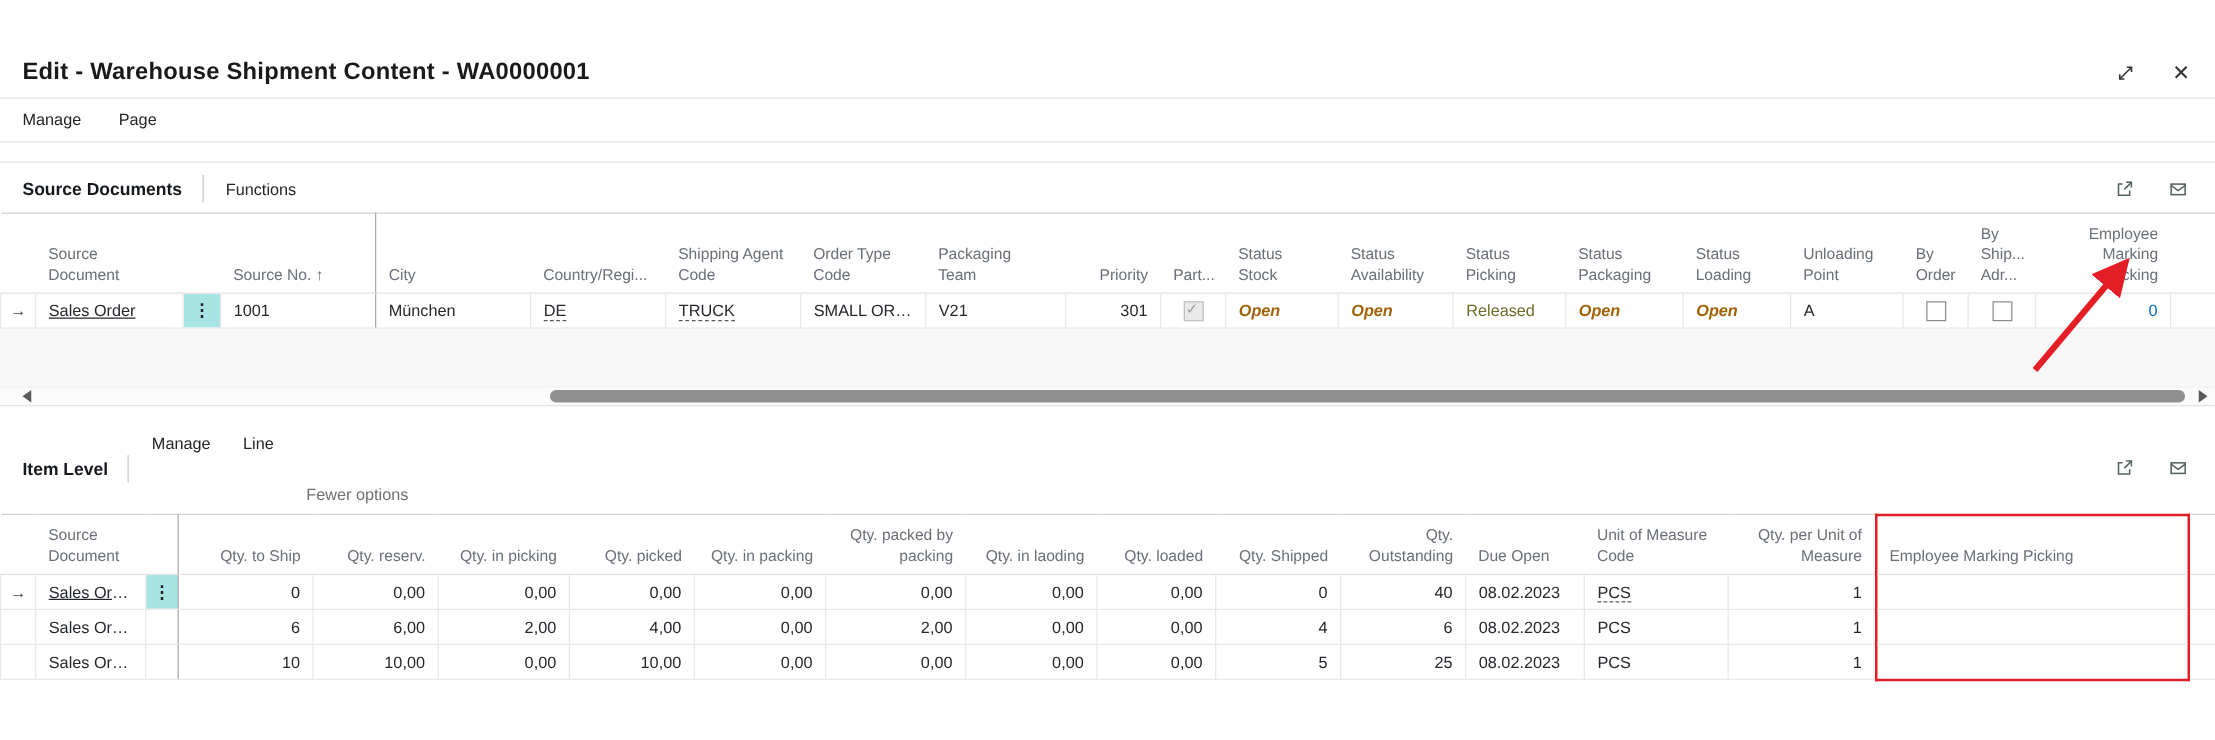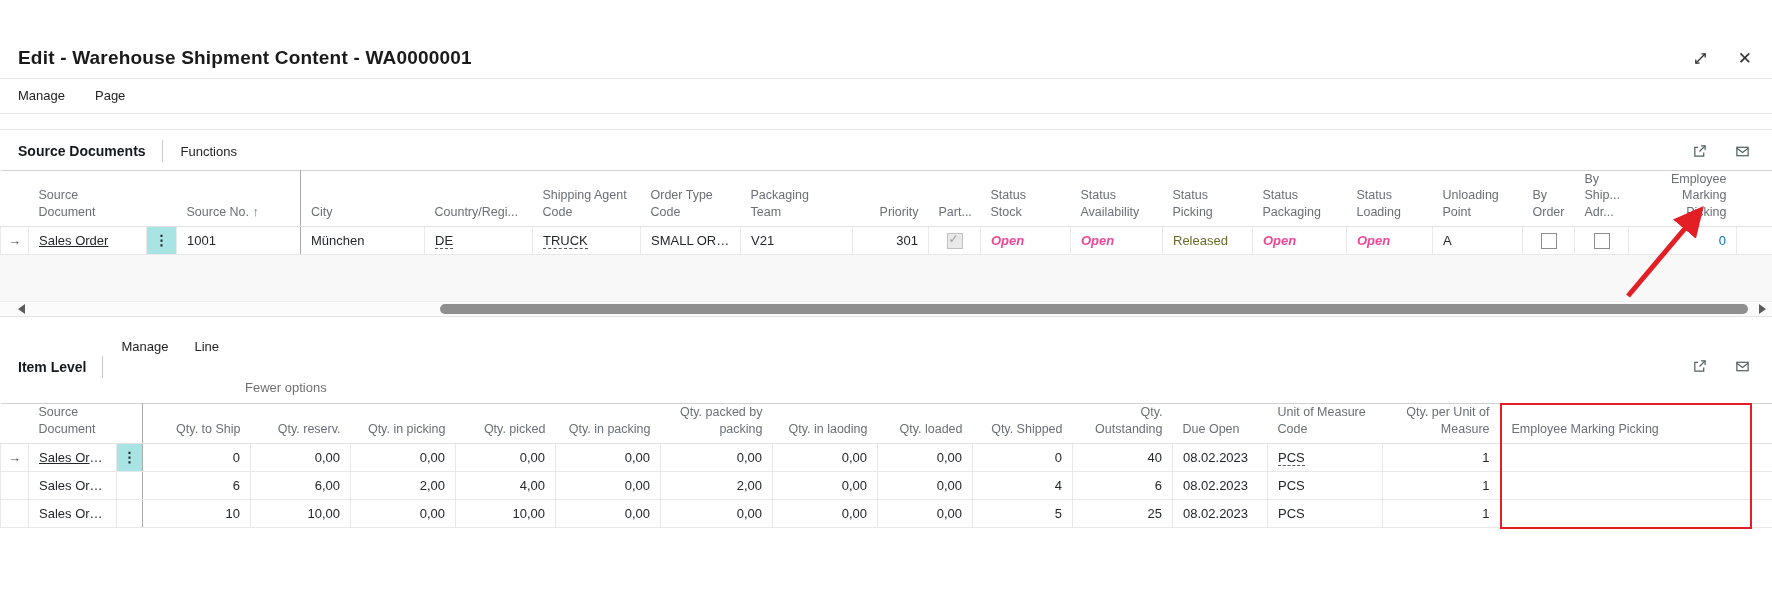--- a/index.html
+++ b/index.html
@@ -23,37 +23,37 @@
   .sectitle{font-size:14px;font-weight:700;color:#15181d;padding-right:16px;white-space:nowrap;}
   .vdiv{width:1px;height:22px;background:#c9c9c9;margin-right:18px;}
   .secmenu{display:flex;gap:26px;font-size:13px;color:#242424;}
   .secmenu .muted{color:#707070;margin-top:41px;}
   .secicons{margin-left:auto;display:flex;gap:28px;color:#51605f;padding-right:4px;}
   .secicons svg{display:block;}
   
   table{border-collapse:collapse;table-layout:fixed;width:1772px;}
   thead th{
     font-weight:400;font-size:12.5px;color:#6a6f78;text-align:left;vertical-align:bottom;
-    padding:0 10px 6px;line-height:1.3;border-top:1px solid #d2d2d2;border-bottom:1px solid #e1e1e1;
+    padding:8px 10px 6px;line-height:1.3;border-top:1px solid #d2d2d2;border-bottom:1px solid #e1e1e1;
     overflow:hidden;
   }
   tbody td{
     font-size:13px;color:#24272b;padding:4px 10px;height:19px;
     border:1px solid #e8e8e8;white-space:nowrap;overflow:hidden;text-overflow:ellipsis;
     background:#fff;
   }
   th.r,td.r{text-align:right;}
   th.c,td.c{text-align:center;}
   td.ind{text-align:center;color:#444;padding:4px 2px;font-size:13px;}
   td.dots{padding:0;text-align:center;font-size:14px;font-weight:700;color:#222;letter-spacing:0;}
   td.dots.focus{background:#a8e4e4;cursor:pointer;}
   th.freeze,td.freeze{border-right:1px solid #a9a9a9;}
   .ul{text-decoration:underline;cursor:pointer;}
   .dashed{border-bottom:1px dashed #5a5a5a;cursor:pointer;}
-  .open{color:#ec4899;font-weight:700;font-style:italic;}
+  .open{color:#a16207;font-weight:700;font-style:italic;}
   .released{color:#6a6a28;}
   .bluenum{color:#0f6cbd;}
   
   .cb{display:inline-block;width:14px;height:14px;border:1px solid #8f8d8b;background:#fff;position:relative;vertical-align:middle;}
   .cb[data-checked="true"]{background:#e9e9e9;border-color:#c3c1bf;}
   .cb[data-checked="true"]::after{content:"\2713";position:absolute;left:1px;top:-2px;font-size:12px;color:#9d9d9d;}
   
   .gridfill{height:46px;background:#f8f8f8;}
   .scroll{height:14px;background:#fbfbfb;border-top:1px solid #efefef;border-bottom:1px solid #e4e4e4;position:relative;display:flex;align-items:center;}
   .thumb{position:absolute;left:440px;right:24px;top:2px;bottom:2px;background:#8f8f8f;border-radius:6px;}

